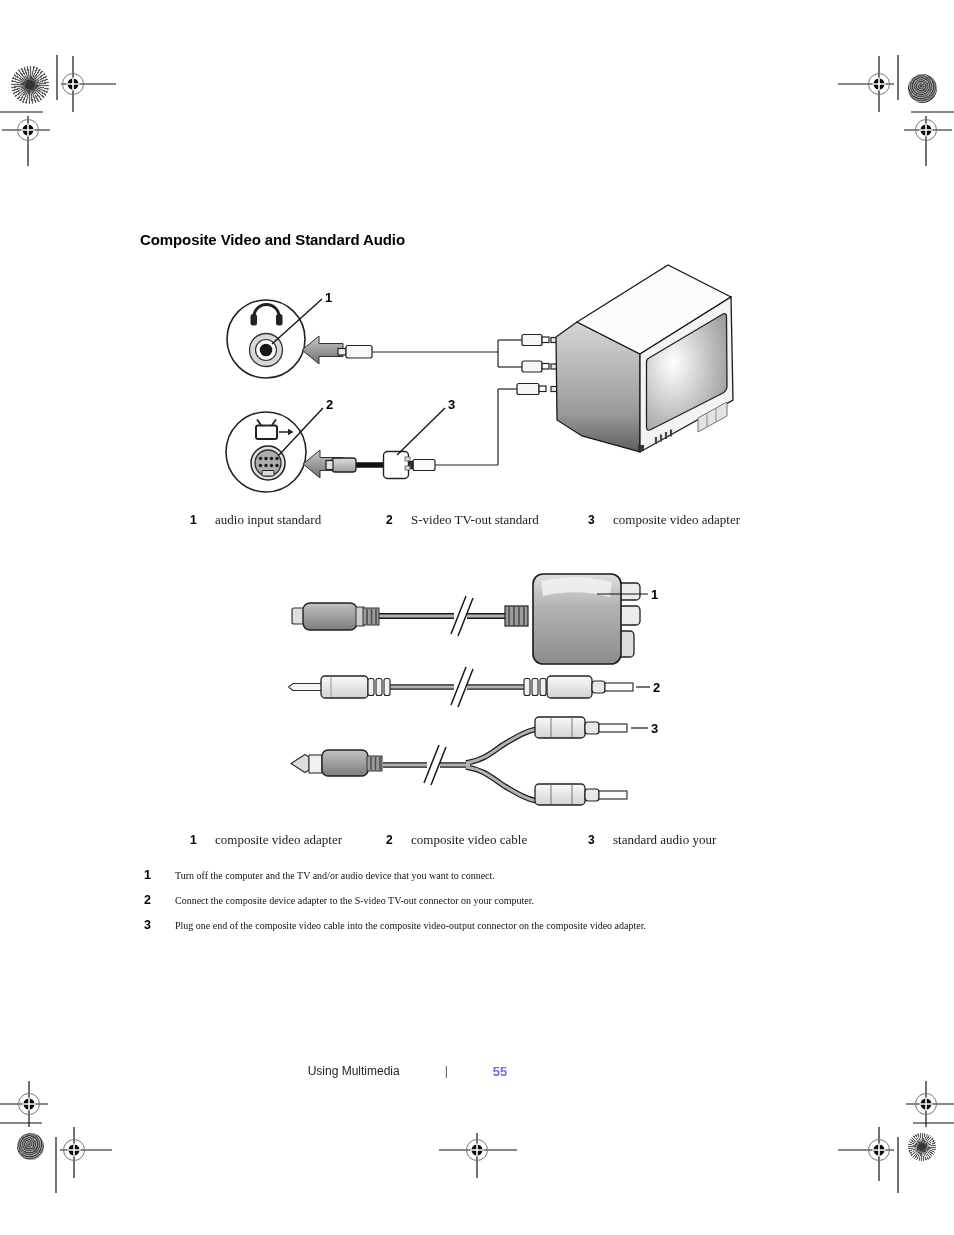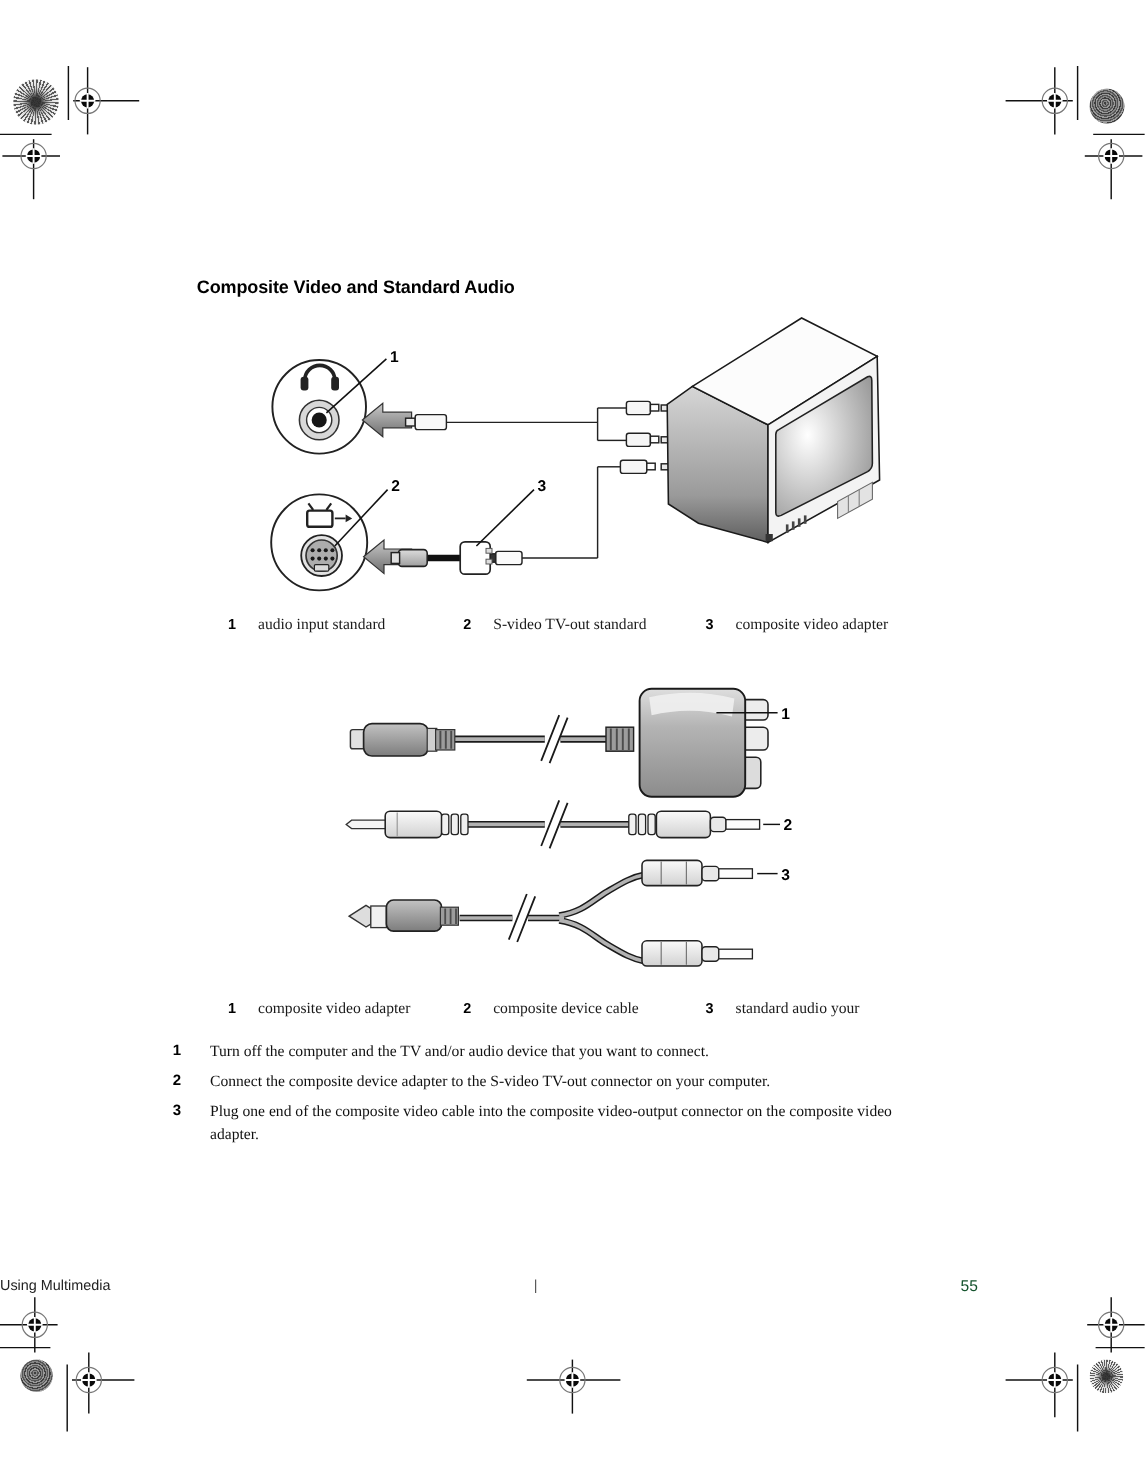--- a/index.html
+++ b/index.html
@@ -3,45 +3,45 @@
 <meta charset="utf-8">
 <style>
   html,body{margin:0;padding:0}
   body{
     width:954px;height:1235px;position:relative;background:#fff;
     font-family:"Liberation Serif",serif;color:#111;overflow:hidden;
   }
   .heading{
     position:absolute;left:140px;top:219px;
     font-family:"Liberation Sans",sans-serif;font-weight:bold;font-size:15px;
-    letter-spacing:-0.1px;color:#000;margin-left:24px;
+    letter-spacing:-0.1px;color:#000;
   }
   .fig{position:absolute}
   .marks-svg{position:absolute;left:0;top:0;pointer-events:none}
   .legend{position:absolute;left:190px;display:flex;font-size:13px;color:#1a1a1a}
   .legend .col{display:flex;align-items:baseline}
   .legend .c1{width:196px}.legend .c2{width:202px}.legend .c3{width:215px}
   .lnum{
     font-family:"Liberation Sans",sans-serif;font-weight:bold;font-size:12px;
     width:25px;flex:0 0 25px;color:#000;
   }
   .steps{position:absolute;left:144px;top:866px;width:645px}
   .step{display:flex;margin-bottom:6px}
   .snum{
     font-family:"Liberation Sans",sans-serif;font-weight:bold;font-size:12.5px;
     width:31px;flex:0 0 31px;line-height:19px;color:#000;
   }
-  .stext{width:600px;font-size:13px;line-height:19px}
+  .stext{width:600px;font-size:10px;line-height:19px}
   .footer{
     position:absolute;top:1062px;left:0;width:815px;height:18px;
-    display:flex;justify-content:space-between;align-items:center;
+    display:flex;justify-content:center;align-items:center;
     font-family:"Liberation Sans",sans-serif;font-size:12px;color:#222;gap:32px;
   }
   .footer .sep{margin:0 13px;color:#555;font-weight:normal;font-size:12px}
-  .footer .pnum{font-weight:normal;font-size:13px;color:#14532d}
+  .footer .pnum{font-weight:bold;font-size:13px;color:#8b5cf6}
   .disc{position:absolute;border-radius:50%}
   .disc.star{
     background:
       radial-gradient(circle,rgba(45,45,45,.95) 0 14%,rgba(130,130,130,.25) 42%,rgba(200,200,200,0) 62%),
       repeating-conic-gradient(#5a5a5a 0deg 4.5deg,#ececec 4.5deg 10deg);
   }
   .disc.noise{
     background:repeating-radial-gradient(circle at 45% 42%,
       #3f3f3f 0 1px,#868686 1px 2px,#565656 2px 3px,#9a9a9a 3px 4px);
   }
@@ -356,21 +356,21 @@
   </g>
 </svg>
 
 <div class="legend" style="top:832px">
   <div class="col c1">
     <span class="lnum">1</span>
     <span>composite video adapter</span>
   </div>
   <div class="col c2">
     <span class="lnum">2</span>
-    <span>composite device cable</span>
+    <span>composite video cable</span>
   </div>
   <div class="col c3">
     <span class="lnum">3</span>
     <span>standard audio your</span>
   </div>
 </div>
 
 <div class="steps">
   <div class="step">
     <span class="snum">1</span>

